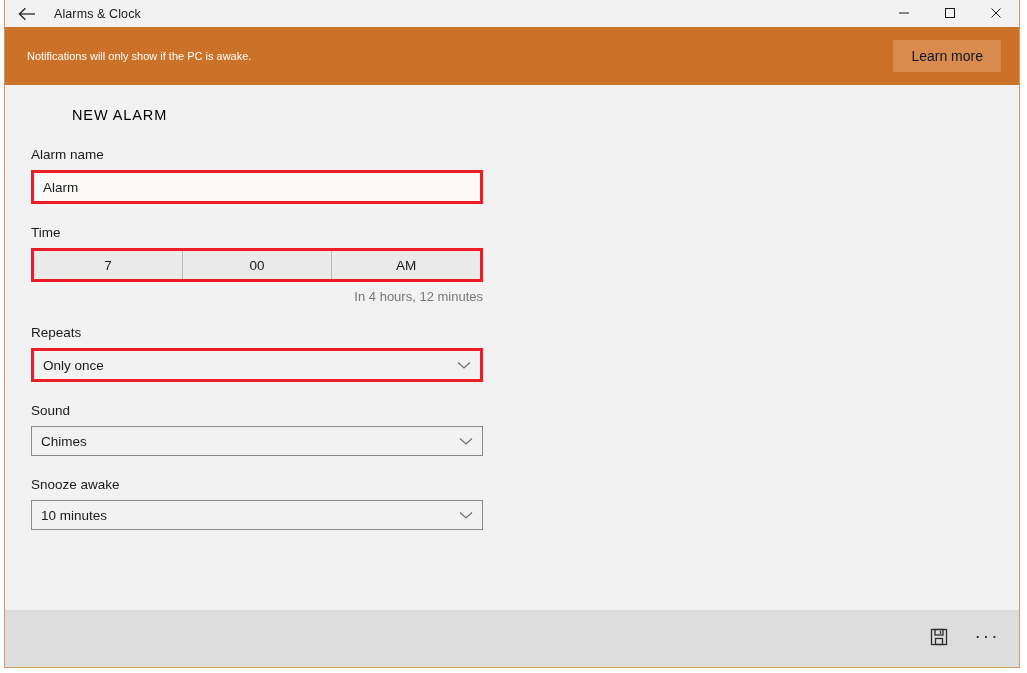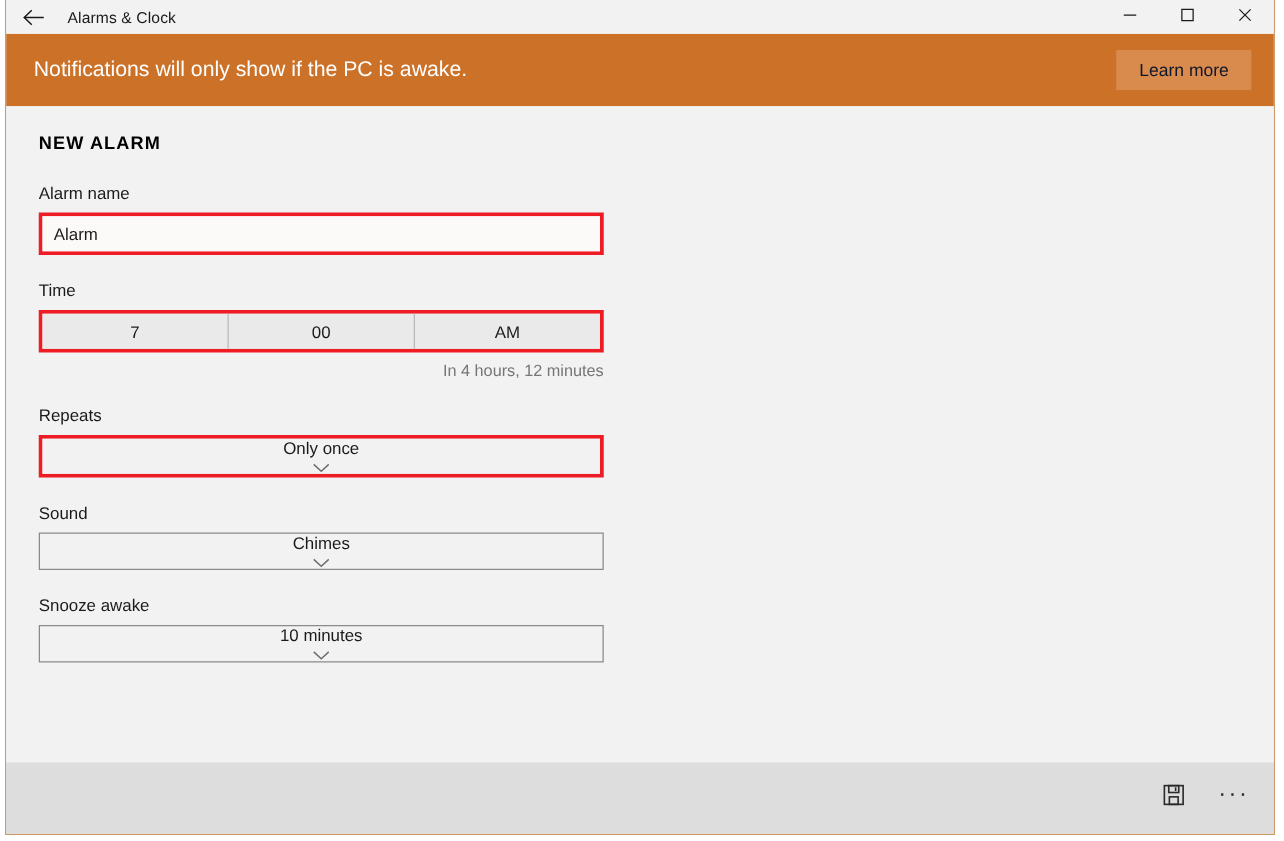--- a/index.html
+++ b/index.html
@@ -74,21 +74,21 @@
     height: 58px;
     min-height: 58px;
     background: #cc7228;
     display: flex;
     align-items: center;
     padding: 0 18px 0 22px;
     box-sizing: border-box;
   }
   .notif-text {
     color: #ffffff;
-    font-size: 17px;
+    font-size: 11px;
     flex: 1;
     white-space: nowrap;
   }
   .learn-more {
     background: #d98a4d;
     color: #0f172a;
     font-size: 14px;
     font-family: "Liberation Sans", sans-serif;
     border: none;
     padding: 0 18px;
@@ -101,24 +101,25 @@
   
   .content {
     flex: 1;
     background: #f2f2f2;
     padding: 22px 0 0 26px;
     box-sizing: border-box;
     overflow: hidden;
   }
   .page-title {
     font-size: 14.5px;
-    font-weight: bold;
+    font-weight: normal;
     color: #000000;
     letter-spacing: 0.9px;
     margin-bottom: 24px;
+    margin-left: 41px;
   }
   .field-label {
     font-size: 13.5px;
     color: #1a1a1a;
     margin-bottom: 8px;
   }
   .field-group { margin-bottom: 21px; }
 
   .ctrl-wrap {
     width: 452px;
@@ -179,21 +180,20 @@
   .combo {
     width: 100%;
     height: 30px;
     box-sizing: border-box;
     border: 1px solid #8a8a8a;
     background: #f2f2f2;
     display: flex;
     align-items: center;
     padding: 0 9px;
     cursor: default;
-    flex-direction: column;
   }
   .ctrl-wrap.highlight .combo {
     border: none;
     height: 28px;
   }
   .combo-value {
     flex: 1;
     font-size: 13.5px;
     color: #1a1a1a;
   }

